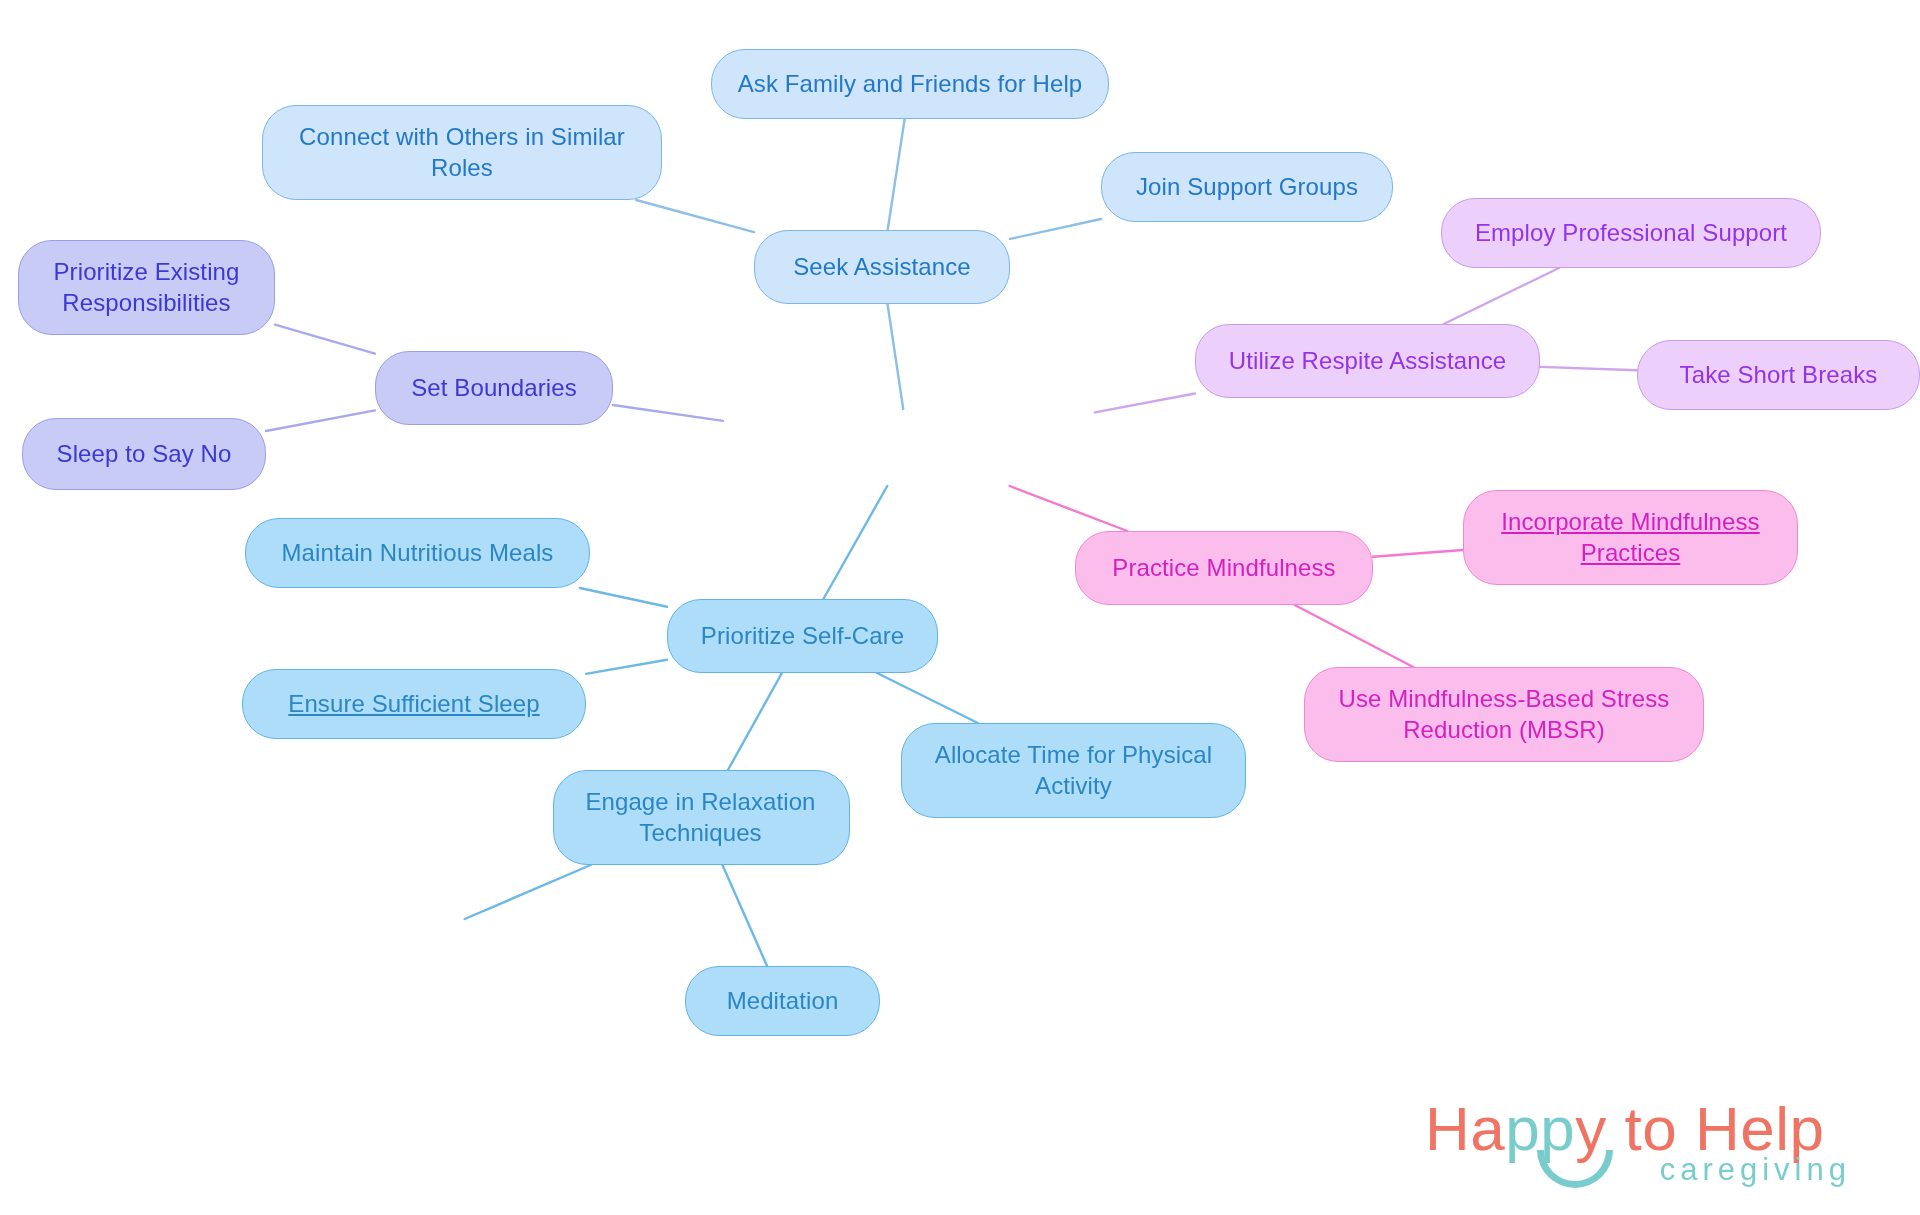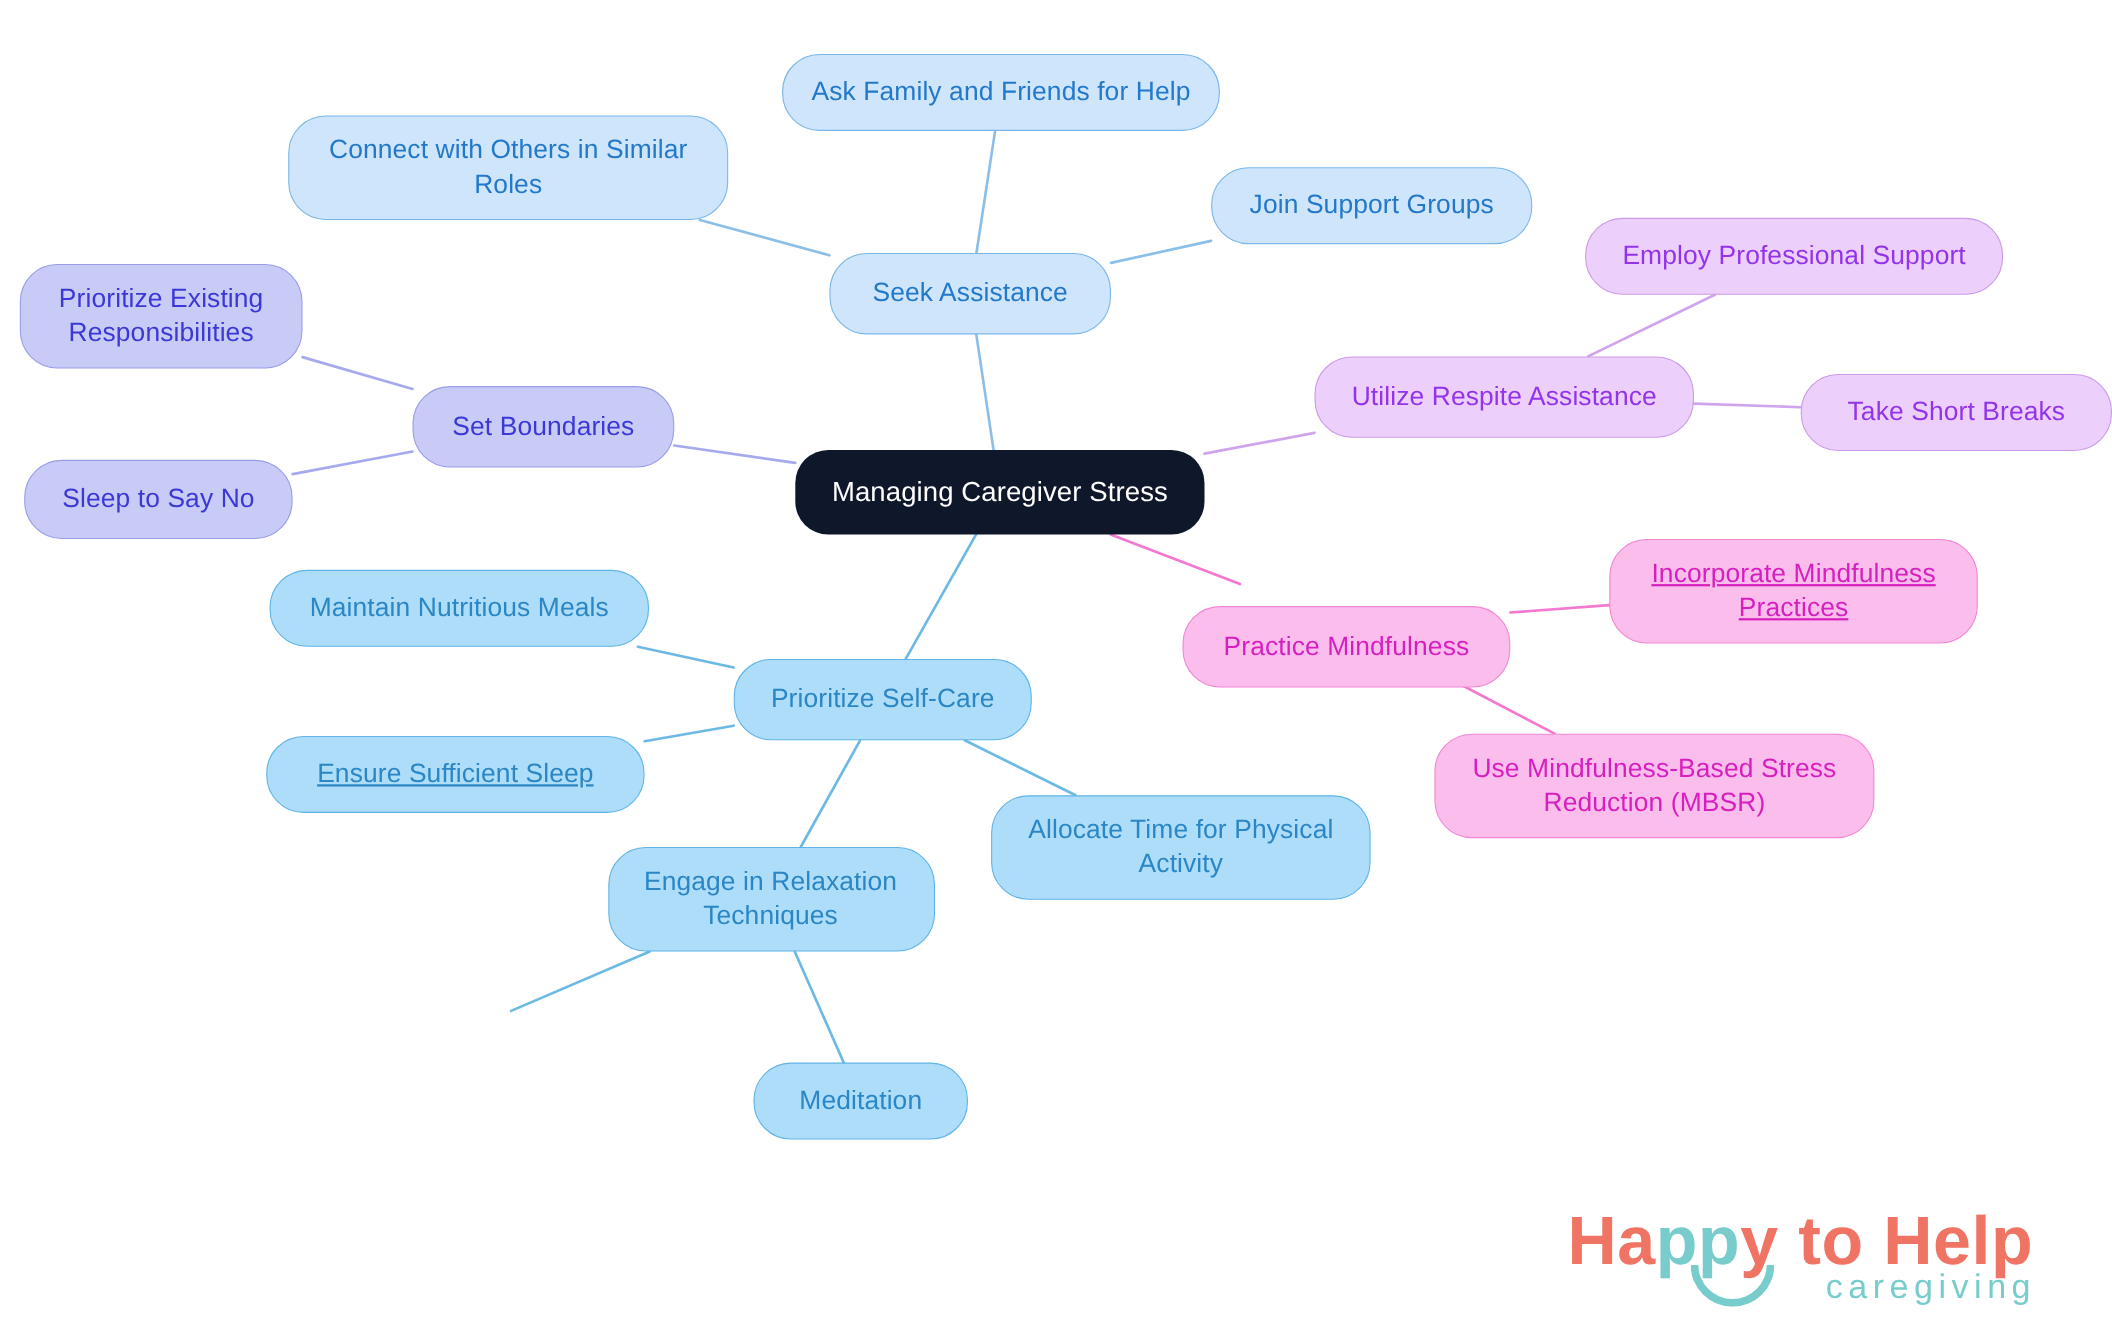--- a/index.html
+++ b/index.html
@@ -53,21 +53,21 @@
     left: 1425px;
     top: 1098px;
     width: 430px;
     height: 96px;
   }
   #logo .wordmark {
     position: absolute;
     left: 0;
     top: 0;
     font-size: 62px;
-    font-weight: bold;
+    font-weight: normal;
     letter-spacing: 0.5px;
     line-height: 1;
     white-space: pre;
   }
   #logo .tagline {
     position: absolute;
     right: 4px;
     top: 56px;
     font-size: 31px;
     letter-spacing: 5px;
@@ -105,32 +105,31 @@
       <line x1="1373" y1="556.820418204182" x2="1463" y2="550.0676506765068" stroke="#f478cf" stroke-width="2.4" stroke-linecap="round"></line>
       <line x1="1294.716723549488" y1="605" x2="1413.2150170648465" y2="667" stroke="#f478cf" stroke-width="2.4" stroke-linecap="round"></line>
       <line x1="887.2480106100795" y1="486" x2="823.4045092838196" y2="599" stroke="#6cb9e5" stroke-width="2.4" stroke-linecap="round"></line>
       <line x1="667" y1="606.7883116883116" x2="579.8493975903614" y2="588" stroke="#6cb9e5" stroke-width="2.4" stroke-linecap="round"></line>
       <line x1="667" y1="659.7168597168597" x2="586" y2="673.8944658944658" stroke="#6cb9e5" stroke-width="2.4" stroke-linecap="round"></line>
       <line x1="877.050185873606" y1="673" x2="977.7936802973977" y2="723" stroke="#6cb9e5" stroke-width="2.4" stroke-linecap="round"></line>
       <line x1="781.9104683195592" y1="673" x2="727.9325068870523" y2="770" stroke="#6cb9e5" stroke-width="2.4" stroke-linecap="round"></line>
       <line x1="590.6666666666666" y1="865" x2="464.66666666666663" y2="919" stroke="#6cb9e5" stroke-width="2.4" stroke-linecap="round"></line>
       <line x1="722.4673024523161" y1="865" x2="767.050408719346" y2="966" stroke="#6cb9e5" stroke-width="2.4" stroke-linecap="round"></line>
     </svg>
-<div class="node root" style="left: 723px; top: 409px; width: 372px; height: 77px; background: rgb(15, 23, 42); border-color: rgb(15, 23, 42); color: rgb(255, 255, 255); font-size: 25px;"><span>Managing Caregiver Stress</span></div>
     <div class="node" style="left: 754px; top: 230px; width: 256px; height: 74px; background: rgb(207, 229, 251); border-color: rgb(122, 182, 232); color: rgb(34, 121, 201); font-size: 24px;"><span>Seek Assistance</span></div>
     <div class="node" style="left: 711px; top: 49px; width: 398px; height: 70px; background: rgb(207, 229, 251); border-color: rgb(122, 182, 232); color: rgb(34, 121, 201); font-size: 24px;"><span>Ask Family and Friends for Help</span></div>
     <div class="node" style="left: 262px; top: 105px; width: 400px; height: 95px; background: rgb(207, 229, 251); border-color: rgb(122, 182, 232); color: rgb(34, 121, 201); font-size: 24px;"><span>Connect with Others in Similar Roles</span></div>
     <div class="node" style="left: 1101px; top: 152px; width: 292px; height: 70px; background: rgb(207, 229, 251); border-color: rgb(122, 182, 232); color: rgb(34, 121, 201); font-size: 24px;"><span>Join Support Groups</span></div>
     <div class="node" style="left: 375px; top: 351px; width: 238px; height: 74px; background: rgb(200, 203, 246); border-color: rgb(154, 157, 232); color: rgb(59, 56, 214); font-size: 24px;"><span>Set Boundaries</span></div>
     <div class="node" style="left: 18px; top: 240px; width: 257px; height: 95px; background: rgb(200, 203, 246); border-color: rgb(154, 157, 232); color: rgb(59, 56, 214); font-size: 24px;"><span>Prioritize Existing Responsibilities</span></div>
     <div class="node" style="left: 22px; top: 418px; width: 244px; height: 72px; background: rgb(200, 203, 246); border-color: rgb(154, 157, 232); color: rgb(59, 56, 214); font-size: 24px;"><span>Sleep to Say No</span></div>
     <div class="node" style="left: 1195px; top: 324px; width: 345px; height: 74px; background: rgb(236, 208, 251); border-color: rgb(203, 154, 232); color: rgb(147, 51, 234); font-size: 24px;"><span>Utilize Respite Assistance</span></div>
     <div class="node" style="left: 1441px; top: 198px; width: 380px; height: 70px; background: rgb(236, 208, 251); border-color: rgb(203, 154, 232); color: rgb(147, 51, 234); font-size: 24px;"><span>Employ Professional Support</span></div>
     <div class="node" style="left: 1637px; top: 340px; width: 283px; height: 70px; background: rgb(236, 208, 251); border-color: rgb(203, 154, 232); color: rgb(147, 51, 234); font-size: 24px;"><span>Take Short Breaks</span></div>
-    <div class="node" style="left: 1075px; top: 531px; width: 298px; height: 74px; background: rgb(251, 189, 236); border-color: rgb(242, 134, 211); color: rgb(214, 31, 191); font-size: 24px; margin-top: 20px;"><span>Practice Mindfulness</span></div>
+    <div class="node" style="left: 1075px; top: 531px; width: 298px; height: 74px; background: rgb(251, 189, 236); border-color: rgb(242, 134, 211); color: rgb(214, 31, 191); font-size: 24px;"><span>Practice Mindfulness</span></div>
     <div class="node" style="left: 1463px; top: 490px; width: 335px; height: 95px; background: rgb(251, 189, 236); border-color: rgb(242, 134, 211); color: rgb(214, 31, 191); font-size: 24px; text-decoration: underline;"><span>Incorporate Mindfulness Practices</span></div>
     <div class="node" style="left: 1304px; top: 667px; width: 400px; height: 95px; background: rgb(251, 189, 236); border-color: rgb(242, 134, 211); color: rgb(214, 31, 191); font-size: 24px;"><span>Use Mindfulness-Based Stress Reduction (MBSR)</span></div>
     <div class="node" style="left: 667px; top: 599px; width: 271px; height: 74px; background: rgb(174, 221, 249); border-color: rgb(95, 180, 232); color: rgb(42, 134, 196); font-size: 24px;"><span>Prioritize Self-Care</span></div>
     <div class="node" style="left: 245px; top: 518px; width: 345px; height: 70px; background: rgb(174, 221, 249); border-color: rgb(95, 180, 232); color: rgb(42, 134, 196); font-size: 24px;"><span>Maintain Nutritious Meals</span></div>
     <div class="node" style="left: 242px; top: 669px; width: 344px; height: 70px; background: rgb(174, 221, 249); border-color: rgb(95, 180, 232); color: rgb(42, 134, 196); font-size: 24px; text-decoration: underline;"><span>Ensure Sufficient Sleep</span></div>
     <div class="node" style="left: 901px; top: 723px; width: 345px; height: 95px; background: rgb(174, 221, 249); border-color: rgb(95, 180, 232); color: rgb(42, 134, 196); font-size: 24px;"><span>Allocate Time for Physical Activity</span></div>
     <div class="node" style="left: 553px; top: 770px; width: 297px; height: 95px; background: rgb(174, 221, 249); border-color: rgb(95, 180, 232); color: rgb(42, 134, 196); font-size: 24px; padding-left: 14px;"><span>Engage in Relaxation Techniques</span></div>
     <div class="node" style="left: 685px; top: 966px; width: 195px; height: 70px; background: rgb(174, 221, 249); border-color: rgb(95, 180, 232); color: rgb(42, 134, 196); font-size: 24px;"><span>Meditation</span></div>
   </div>
 

